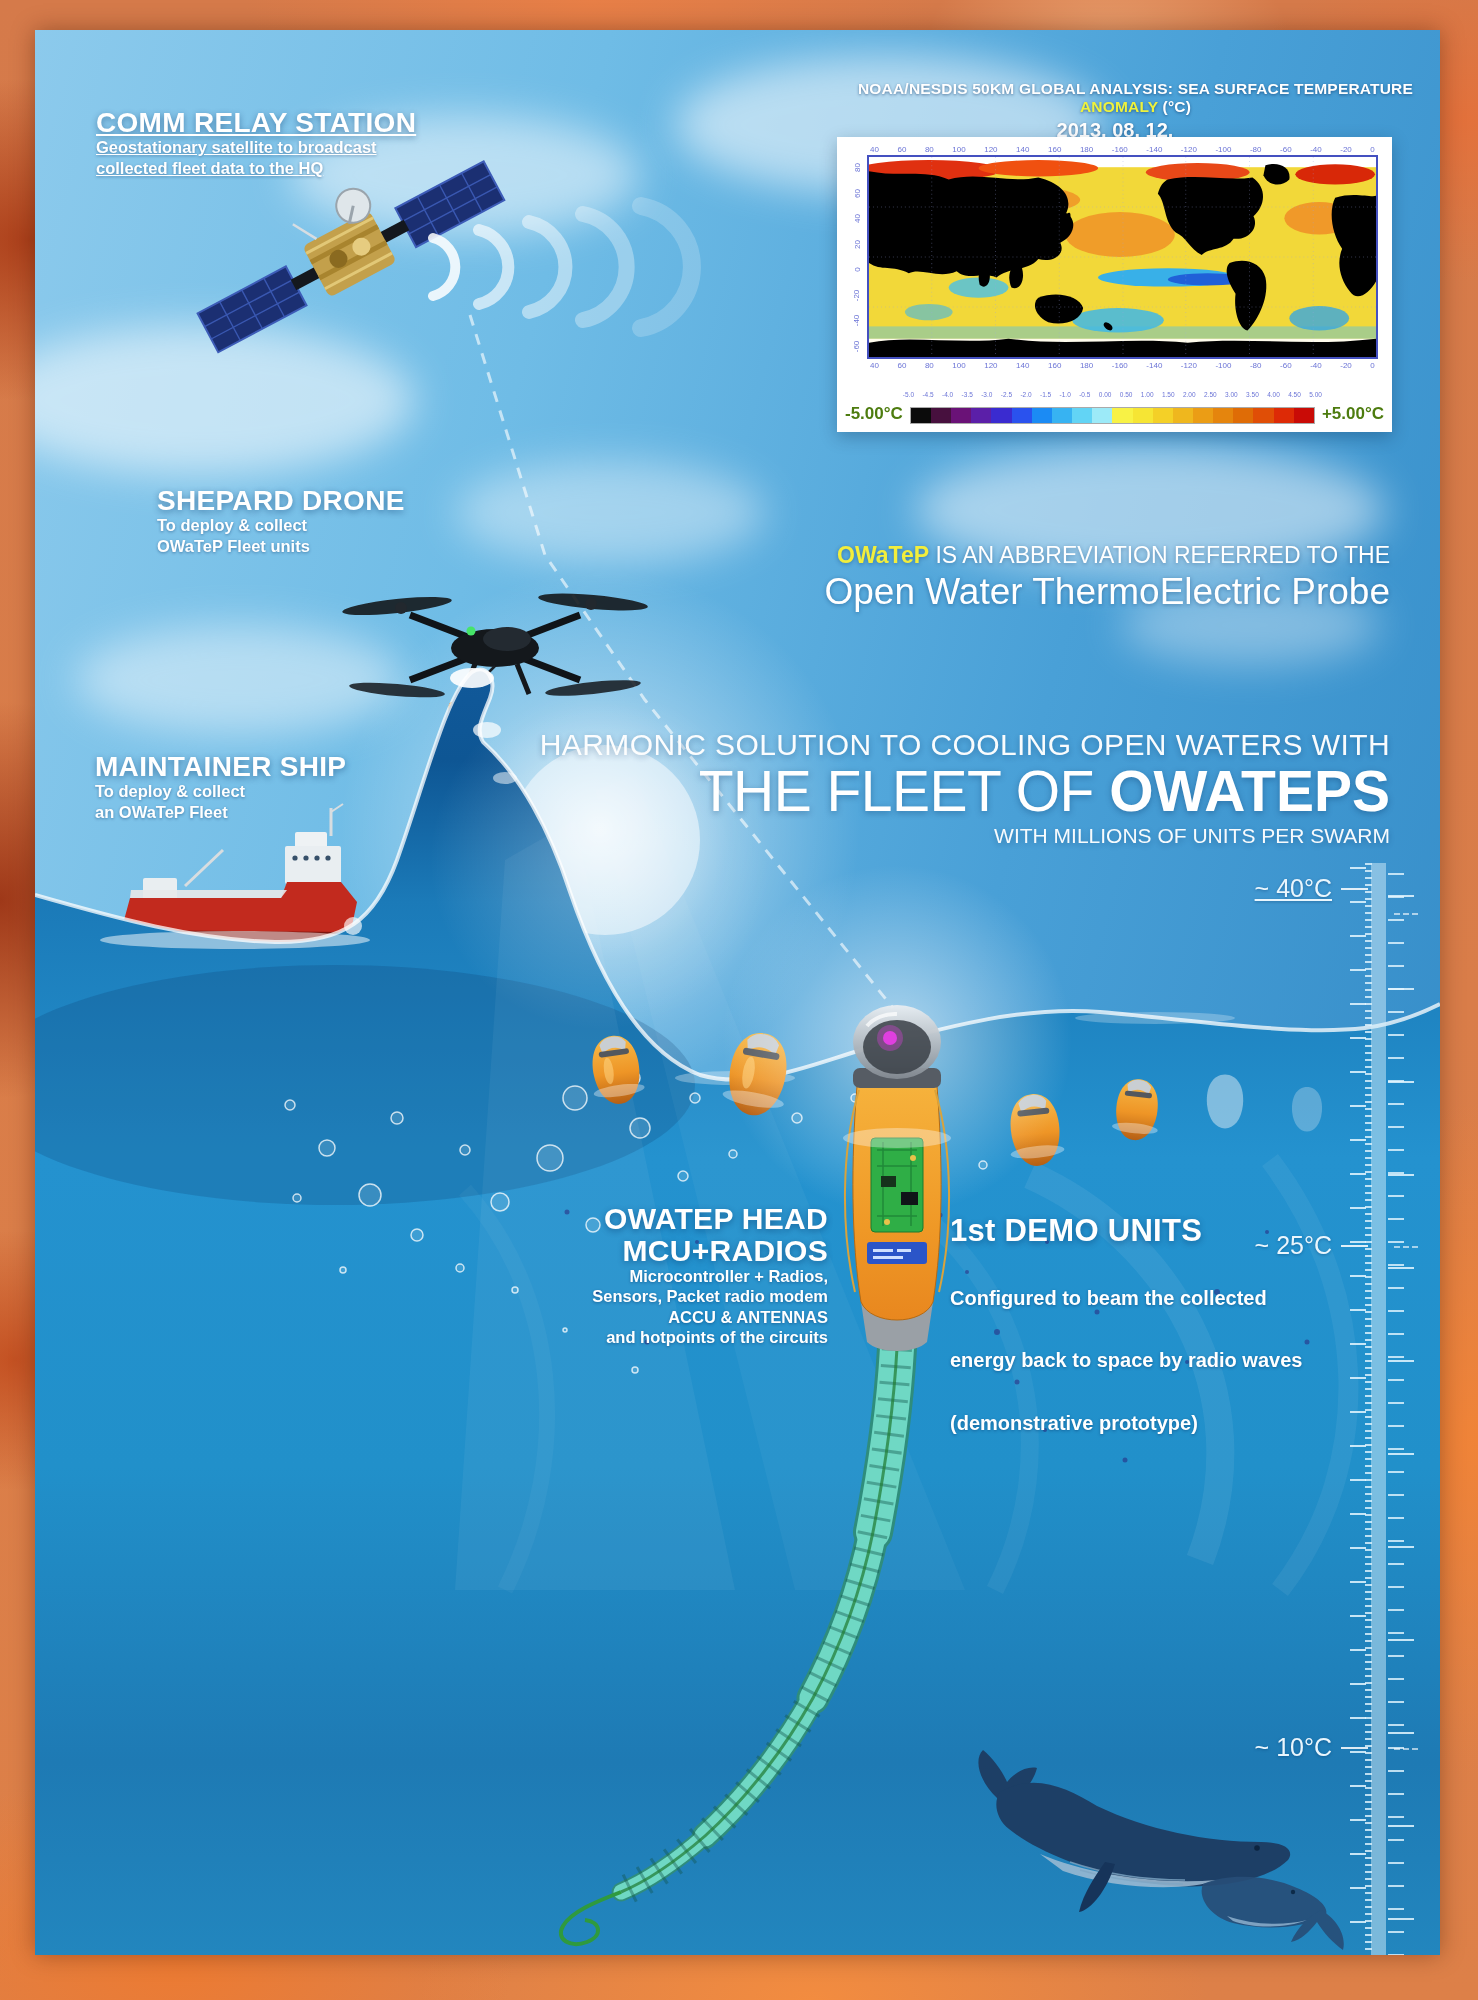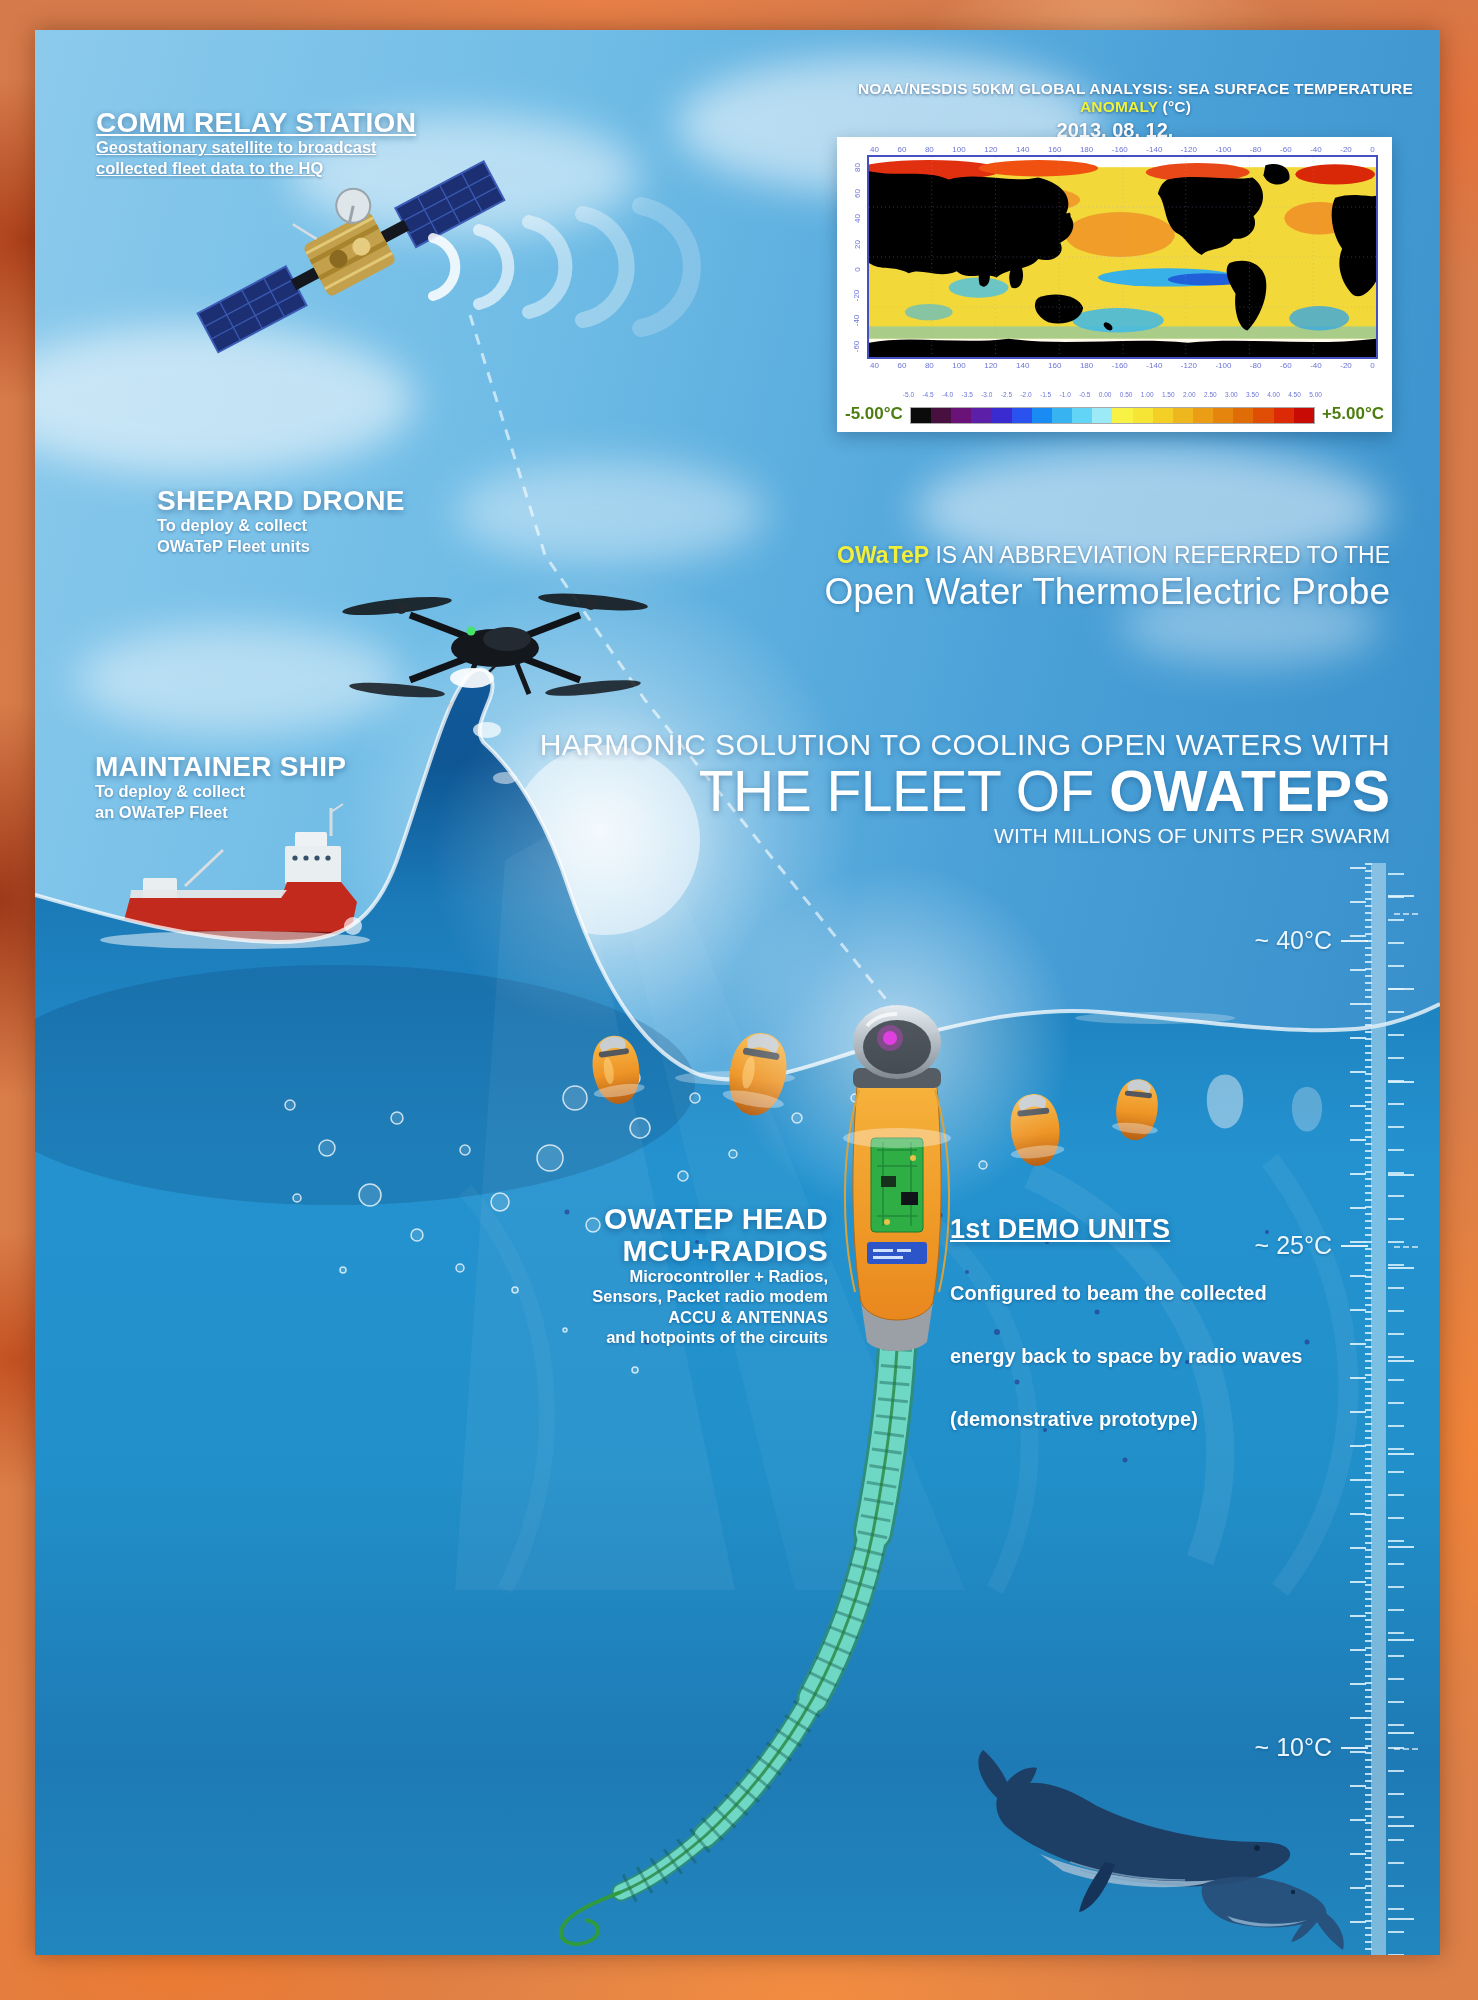--- a/index.html
+++ b/index.html
@@ -38,21 +38,21 @@
 
   .main-title{right:50px;top:698px;text-align:right;text-shadow:0 2px 6px rgba(5,45,95,.35);}
   .mt1{font-size:30px;font-weight:400;opacity:.97;letter-spacing:.4px;}
   .mt2{font-size:57px;font-weight:400;line-height:1.05;letter-spacing:-.5px;}
   .mt2 .b{font-weight:700;letter-spacing:0;}
   .mt3{font-size:21px;font-weight:400;opacity:.96;margin-top:2px;}
 
   .owatep-head{right:612px;top:1173px;text-align:right;}
   .owatep-head .bt{font-size:30px;}
   .demo-units{left:915px;top:1185px;}
-  .demo-units .bt{font-size:27px;text-decoration:underline;}
+  .demo-units .bt{font-size:31px;}
   .demo-units .bs{font-size:20px;margin-top:38px;}
   .cold-tails{left:803px;top:1500px;}
   .cold-tails .bt{font-size:31px;}
   .cold-tails .bs{font-size:19px;}
 
   
   .noaa-header{position:absolute;left:760px;top:50px;width:640px;text-align:center;color:#fff;}
   .nh-title{font-size:15.5px;font-weight:700;letter-spacing:.2px;text-shadow:0 1px 3px rgba(5,40,90,.55);margin-left:41px;}
   .nh-title .hl{color:#eef23c;}
   .nh-date{font-size:20px;font-weight:700;margin-top:3px;text-shadow:0 1px 3px rgba(5,40,90,.55);}
@@ -560,21 +560,21 @@
     </div>
 
 
     <div class="thermo">
       <div class="th-ticksL"></div>
       <div class="th-teeth"></div>
       <div class="th-bar"></div>
       <div class="th-ticksR"></div>
       <div class="th-ticksR2"></div>
     </div>
-    <div class="temp-row" style="top:896px;">
+    <div class="temp-row" style="top:844px;text-decoration:underline;">
         <span>~ 40°C</span>
         <span class="temp-line"></span>
       </div>
     <div class="temp-row" style="top:1201px;">
         <span>~ 25°C</span>
         <span class="temp-line"></span>
       </div>
     <div class="temp-row" style="top:1703px;">
         <span>~ 10°C</span>
         <span class="temp-line"></span>

